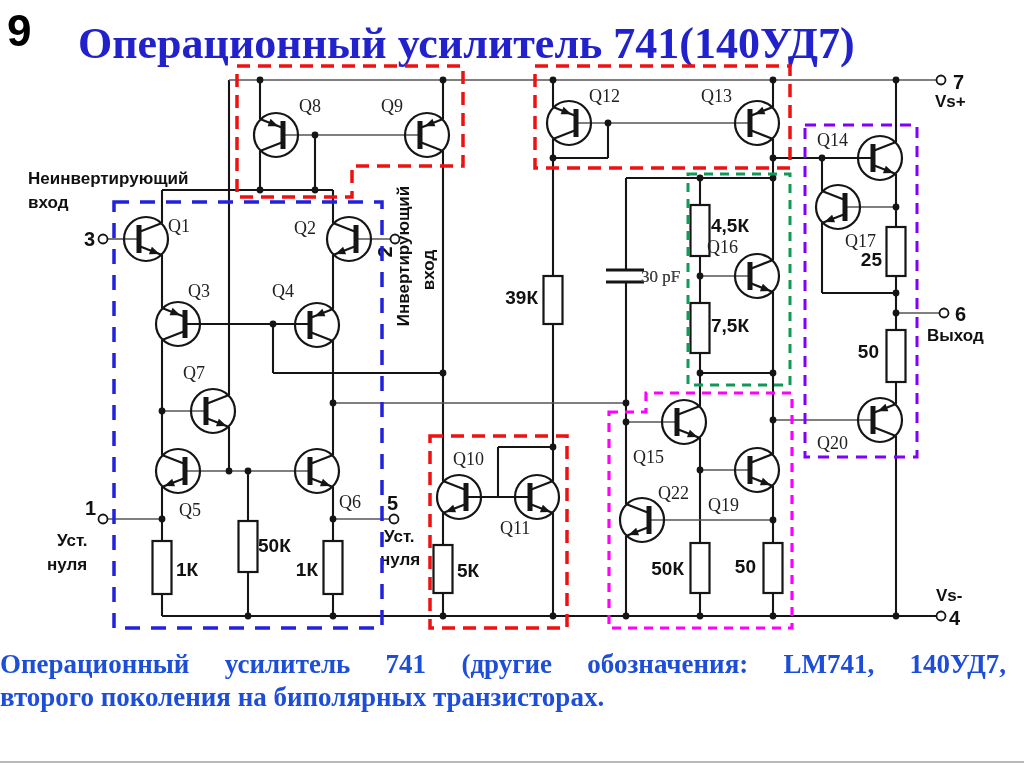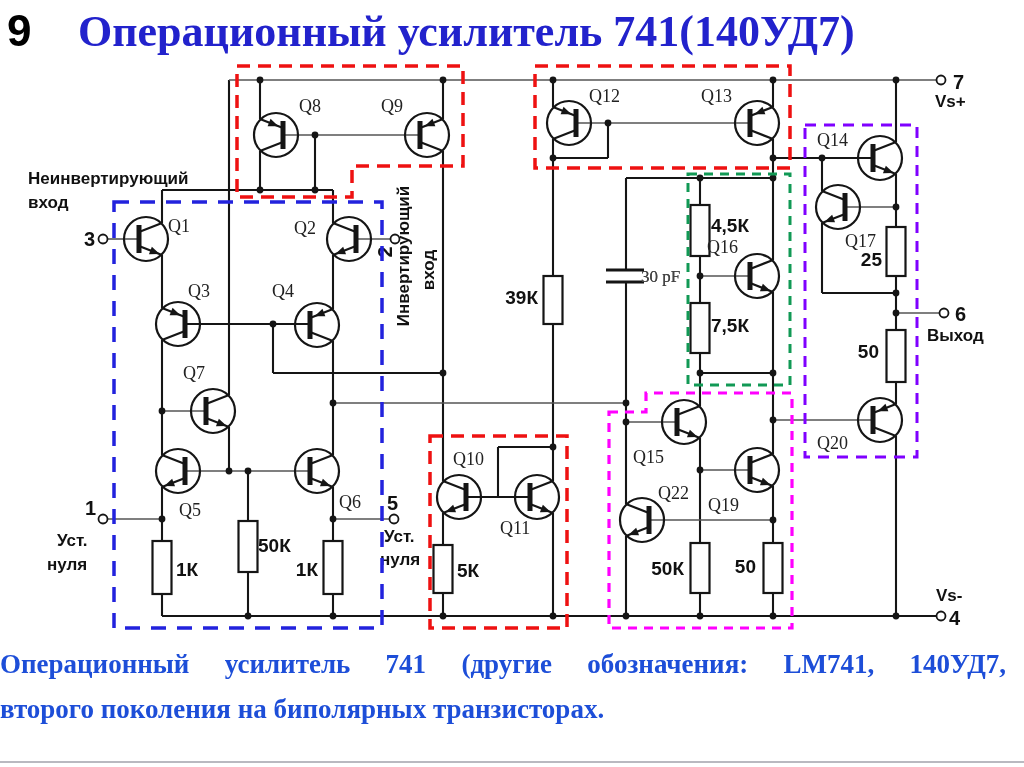--- a/index.html
+++ b/index.html
@@ -1,25 +1,25 @@
 <!DOCTYPE html>
 <html><head>
 <meta charset="utf-8">
 <style>
   html,body{margin:0;padding:0;background:#fff;}
   #slide{position:relative;width:1024px;height:767px;background:#ffffff;overflow:hidden;
          font-family:"Liberation Sans",sans-serif;}
   #slide-number{position:absolute;left:7px;top:6px;font:700 44px "Liberation Sans",sans-serif;color:#000;}
-  #page-title{position:absolute;left:78px;top:6px;width:940px;font:700 44px "Liberation Serif",serif;
+  #page-title{position:absolute;left:78px;top:18px;width:940px;font:700 44px "Liberation Serif",serif;
               color:#2222cc;letter-spacing:0px;white-space:nowrap;}
   #schematic{position:absolute;left:0;top:0;width:1024px;height:767px;}
   #caption{position:absolute;left:0;top:648px;width:1006px;color:#1d4ed8;
            font:700 27px/1.23 "Liberation Serif",serif;}
   .cap-line{text-align:justify;text-align-last:justify;}
-  .cap-line:last-child{text-align-last:left;margin-top:12px;}
+  .cap-line:last-child{text-align-last:left;}
   #bottom-rule{position:absolute;left:0;top:761px;width:1024px;height:2px;background:#b9b9c0;}
   .tn{font:700 17px "Liberation Sans",sans-serif;fill:#111;}
   .tp{font:700 20px "Liberation Sans",sans-serif;fill:#111;}
   .tq{font:18px "Liberation Serif",serif;fill:#222;}
   .tv{font:700 19px "Liberation Sans",sans-serif;fill:#111;}
   .tc{font:17px "Liberation Serif",serif;fill:#444;}
 </style>
 </head>
 <body>
 

